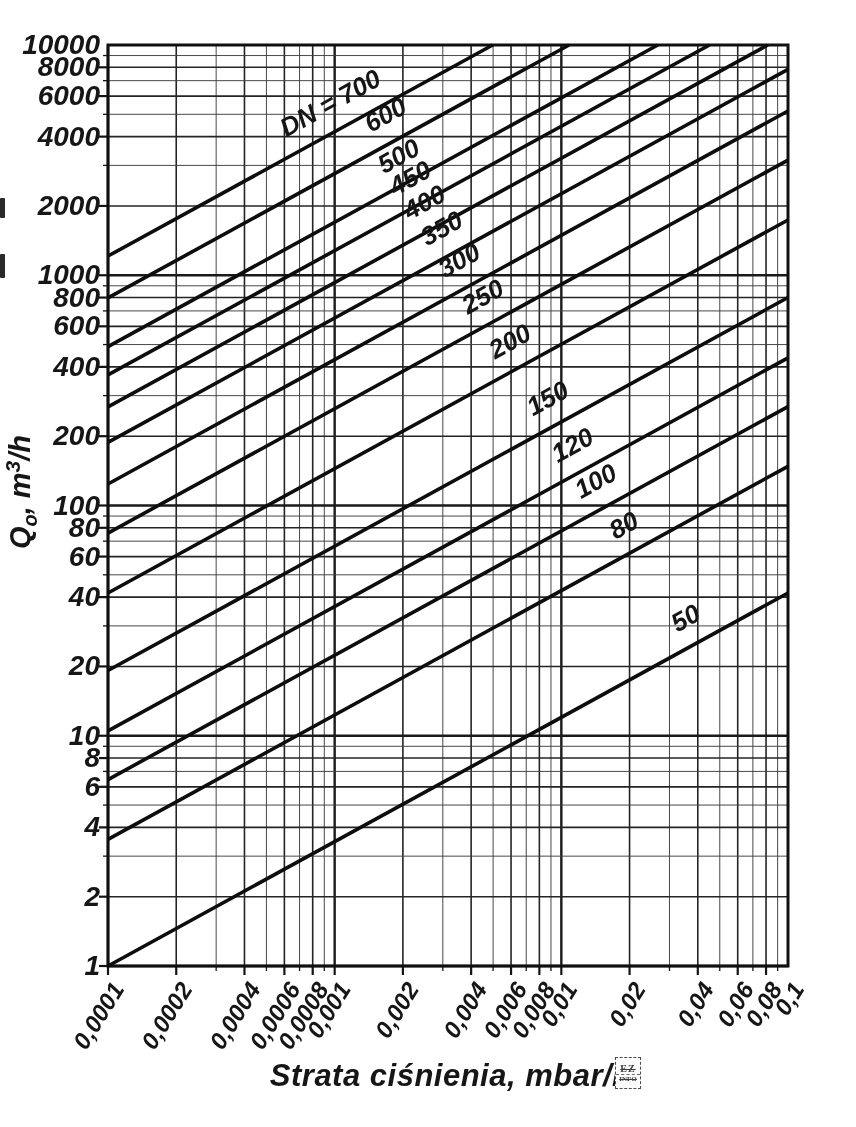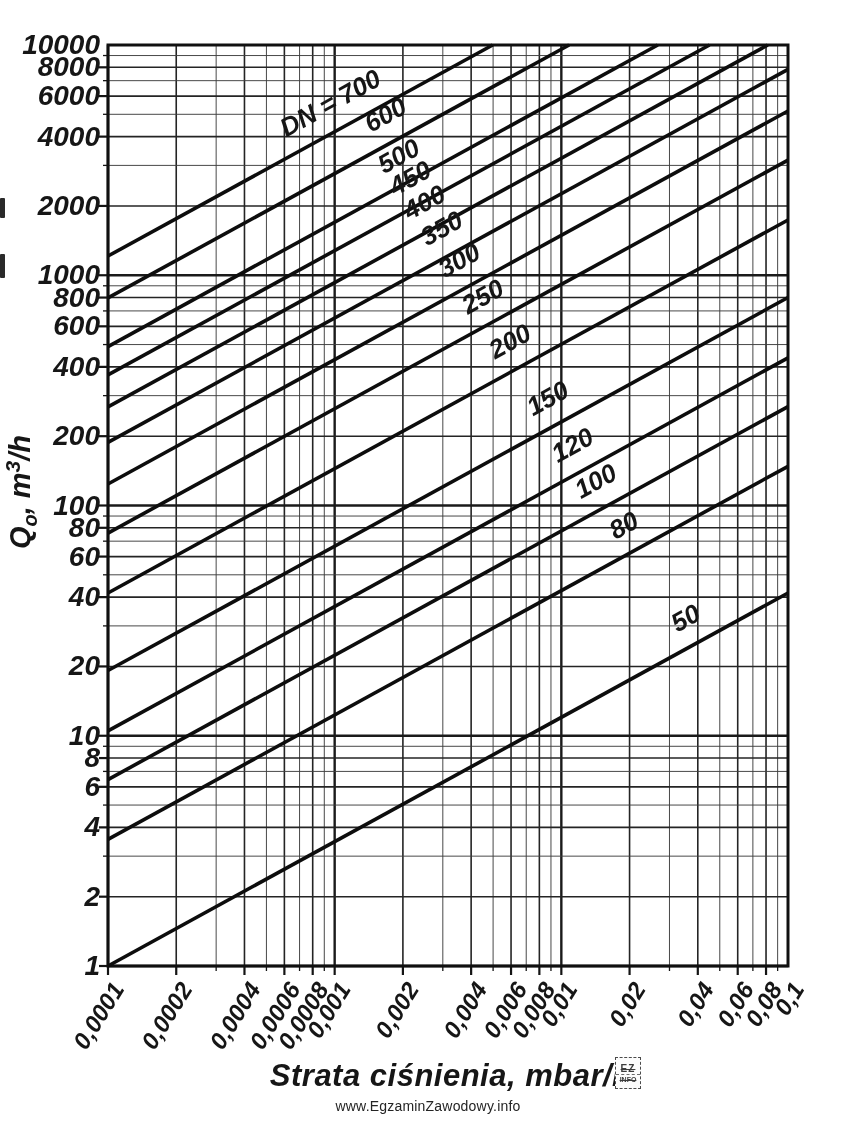--- a/index.html
+++ b/index.html
@@ -23,20 +23,21 @@
     width: 26px;
     height: 32px;
     border: 1px dashed #4a4a4a;
     box-sizing: border-box;
     display: flex;
     flex-direction: column;
     align-items: center;
     justify-content: center;
     background: #fcfcfc;
     color: #3c3c3c;
+    font-family: Liberation Serif, serif;
   }
   .ez-badge .ez-top {
     font-size: 10px;
     font-weight: bold;
     line-height: 11px;
     letter-spacing: 1px;
     text-decoration: line-through;
     border-bottom: 1px dashed #6a6a6a;
     width: 100%;
     text-align: center;
@@ -279,17 +280,16 @@
       </g>
       <text x="455" y="1086" text-anchor="middle" font-size="31" font-style="italic" font-weight="600" letter-spacing="0.5">Strata ciśnienia, mbar/m</text>
       <text x="30" y="492" text-anchor="middle" font-size="29" font-style="italic" font-weight="600" transform="rotate(-90 30 492)"><tspan dy="0" font-size="29">Q</tspan><tspan dy="7" font-size="20">o</tspan><tspan dy="-7" font-size="29">, m</tspan><tspan dy="-10" font-size="21">3</tspan><tspan dy="10" font-size="29">/h</tspan></text>
     </svg>
 
   <div class="ez-badge">
     <span class="ez-top">EZ</span>
     <span class="ez-bottom">INFO</span>
   </div>
 
-  <div class="watermark">www.EgzaminZawodowy.info</div>
 
   <div class="scan-mark m1"></div>
   <div class="scan-mark m2"></div>
 </div>
 
 </body></html>

